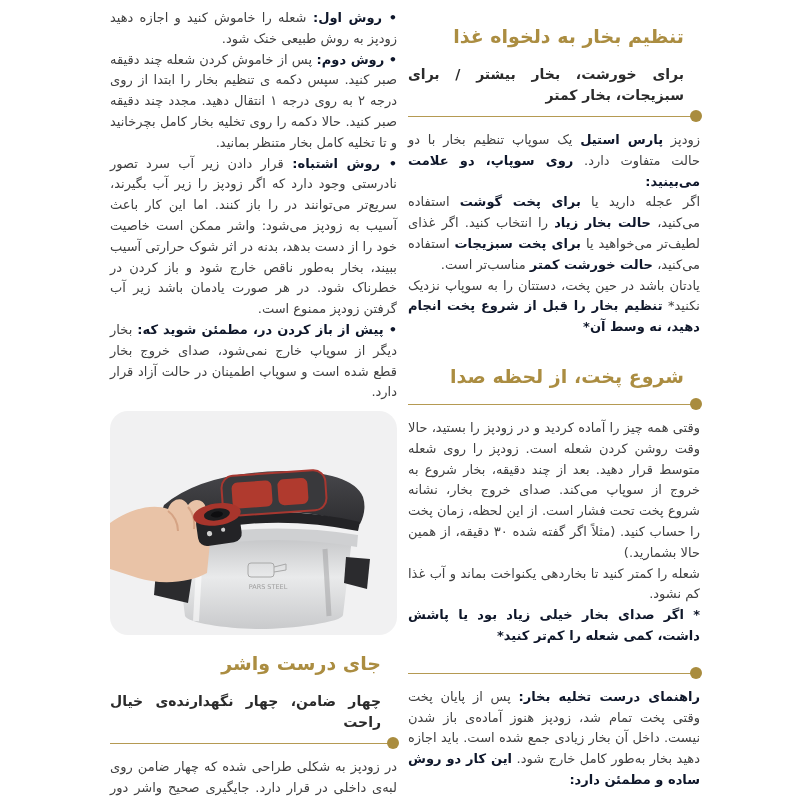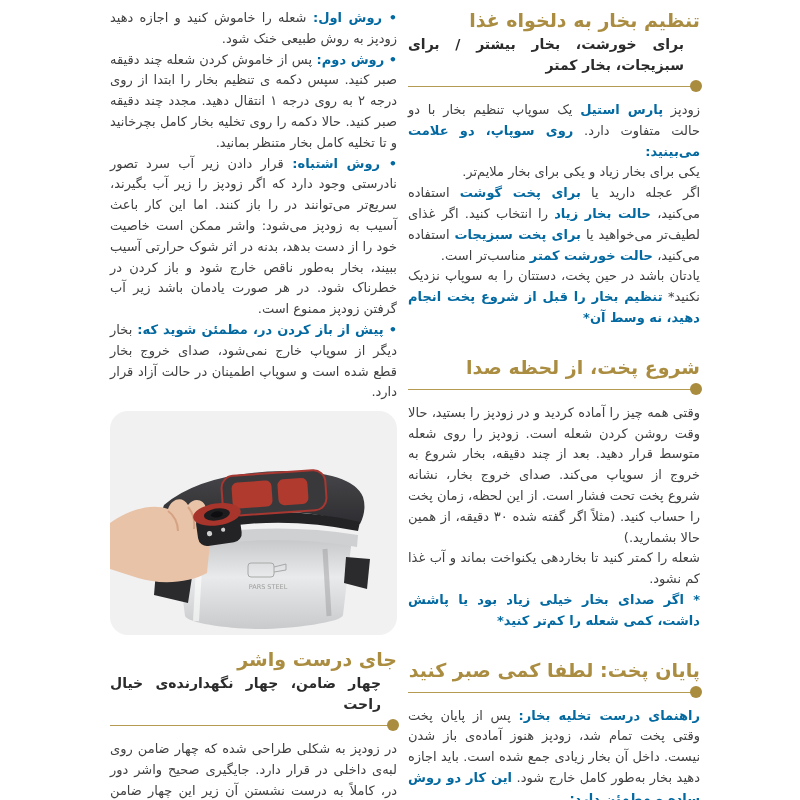--- a/index.html
+++ b/index.html
@@ -2,60 +2,58 @@
 <html lang="fa" dir="rtl"><head>
 <meta charset="utf-8">
 <style>
   html,body{margin:0;padding:0;background:#ffffff;}
   body{font-family:"DejaVu Sans",sans-serif;}
   .page{position:relative;width:800px;height:800px;background:#ffffff;overflow:hidden;direction:rtl;}
   .col{position:absolute;top:8px;}
   .col-right{right:100px;width:292px;}
   .col-left{right:403px;width:287px;}
   section{margin:0 0 26px 0;}
-  .gold-heading{margin:0;font-size:19px;line-height:24px;font-weight:700;color:#ab8d41;text-align:right;}
+  .gold-heading{margin:16px;font-size:19px;line-height:24px;font-weight:700;color:#ab8d41;text-align:right;}
   .subtitle{margin:2px 16px 0 0;font-size:14px;line-height:21px;font-weight:700;color:#2b2b2b;text-align:justify;}
   .divider{position:relative;height:0;border-top:1.5px solid #b59a52;margin:10px 0 13px 0;}
   .divider .dot{position:absolute;right:-2px;top:-7px;width:12px;height:12px;border-radius:50%;background:#a98c3e;}
   .body-text{margin:0;font-size:13px;line-height:20.8px;color:#414141;text-align:justify;}
-  .body-text b{color:#0369a1;}
+  .body-text b{color:#0f172a;}
   .photo{margin:8px 0 12px 8px;width:230px;height:224px;}
   .photo svg{display:block;}
 </style>
 </head>
 <body>
 
 <div class="page">
 
   <div class="col col-right">
 
     <section>
       <h2 class="gold-heading">تنظیم بخار به دلخواه غذا</h2>
       <p class="subtitle">برای خورشت، بخار بیشتر /  برای سبزیجات، بخار کمتر</p>
       <div class="divider">
         <span class="dot"></span>
       </div>
       <p class="body-text"><span>زودپز </span><b>پارس استیل</b><span> یک سوپاپ تنظیم بخار با دو حالت متفاوت دارد. </span><b>روی سوپاپ، دو علامت می‌بینید:</b></p>
-      <p class="body-text"><span>یکی برای بخار زیاد و یکی برای بخار ملایم‌تر.</span></p>
       <p class="body-text"><span>اگر عجله دارید یا </span><b>برای پخت گوشت</b><span> استفاده می‌کنید، </span><b>حالت بخار زیاد</b><span> را انتخاب کنید. اگر غذای لطیف‌تر می‌خواهید یا </span><b>برای پخت سبزیجات</b><span> استفاده می‌کنید، </span><b>حالت خورشت کمتر</b><span> مناسب‌تر است.</span></p>
       <p class="body-text"><span>یادتان باشد در حین پخت، دستتان را به سوپاپ نزدیک نکنید* </span><b>تنظیم بخار را قبل از شروع پخت انجام دهید، نه وسط آن*</b></p>
     </section>
 
     <section>
       <h2 class="gold-heading">شروع پخت، از لحظه صدا</h2>
       <div class="divider">
         <span class="dot"></span>
       </div>
       <p class="body-text"><span>وقتی همه چیز را آماده کردید و در زودپز را بستید، حالا وقت روشن کردن شعله است. زودپز را روی شعله متوسط قرار دهید. بعد از چند دقیقه، بخار شروع به خروج از سوپاپ می‌کند. صدای خروج بخار، نشانه شروع پخت تحت فشار است. از این لحظه، زمان پخت را حساب کنید. (مثلاً اگر گفته شده ۳۰ دقیقه، از همین حالا بشمارید.)</span></p>
       <p class="body-text"><span>شعله را کمتر کنید تا بخاردهی یکنواخت بماند و آب غذا کم نشود.</span></p>
       <p class="body-text"><b>* اگر صدای بخار خیلی زیاد بود یا پاشش داشت، کمی شعله را کم‌تر کنید*</b></p>
     </section>
 
     <section>
-      <h2 class="gold-heading">پایان پخت: لطفا کمی صبر کنید</h2>
       <div class="divider">
         <span class="dot"></span>
       </div>
       <p class="body-text"><b>راهنمای درست تخلیه بخار:</b><span> پس از پایان پخت وقتی پخت تمام شد، زودپز هنوز آماده‌ی باز شدن نیست. داخل آن بخار زیادی جمع شده است. باید اجازه دهید بخار به‌طور کامل خارج شود. </span><b>این کار دو روش ساده و مطمئن دارد:</b></p>
     </section>
 
   </div>
 
   <div class="col col-left">
 

